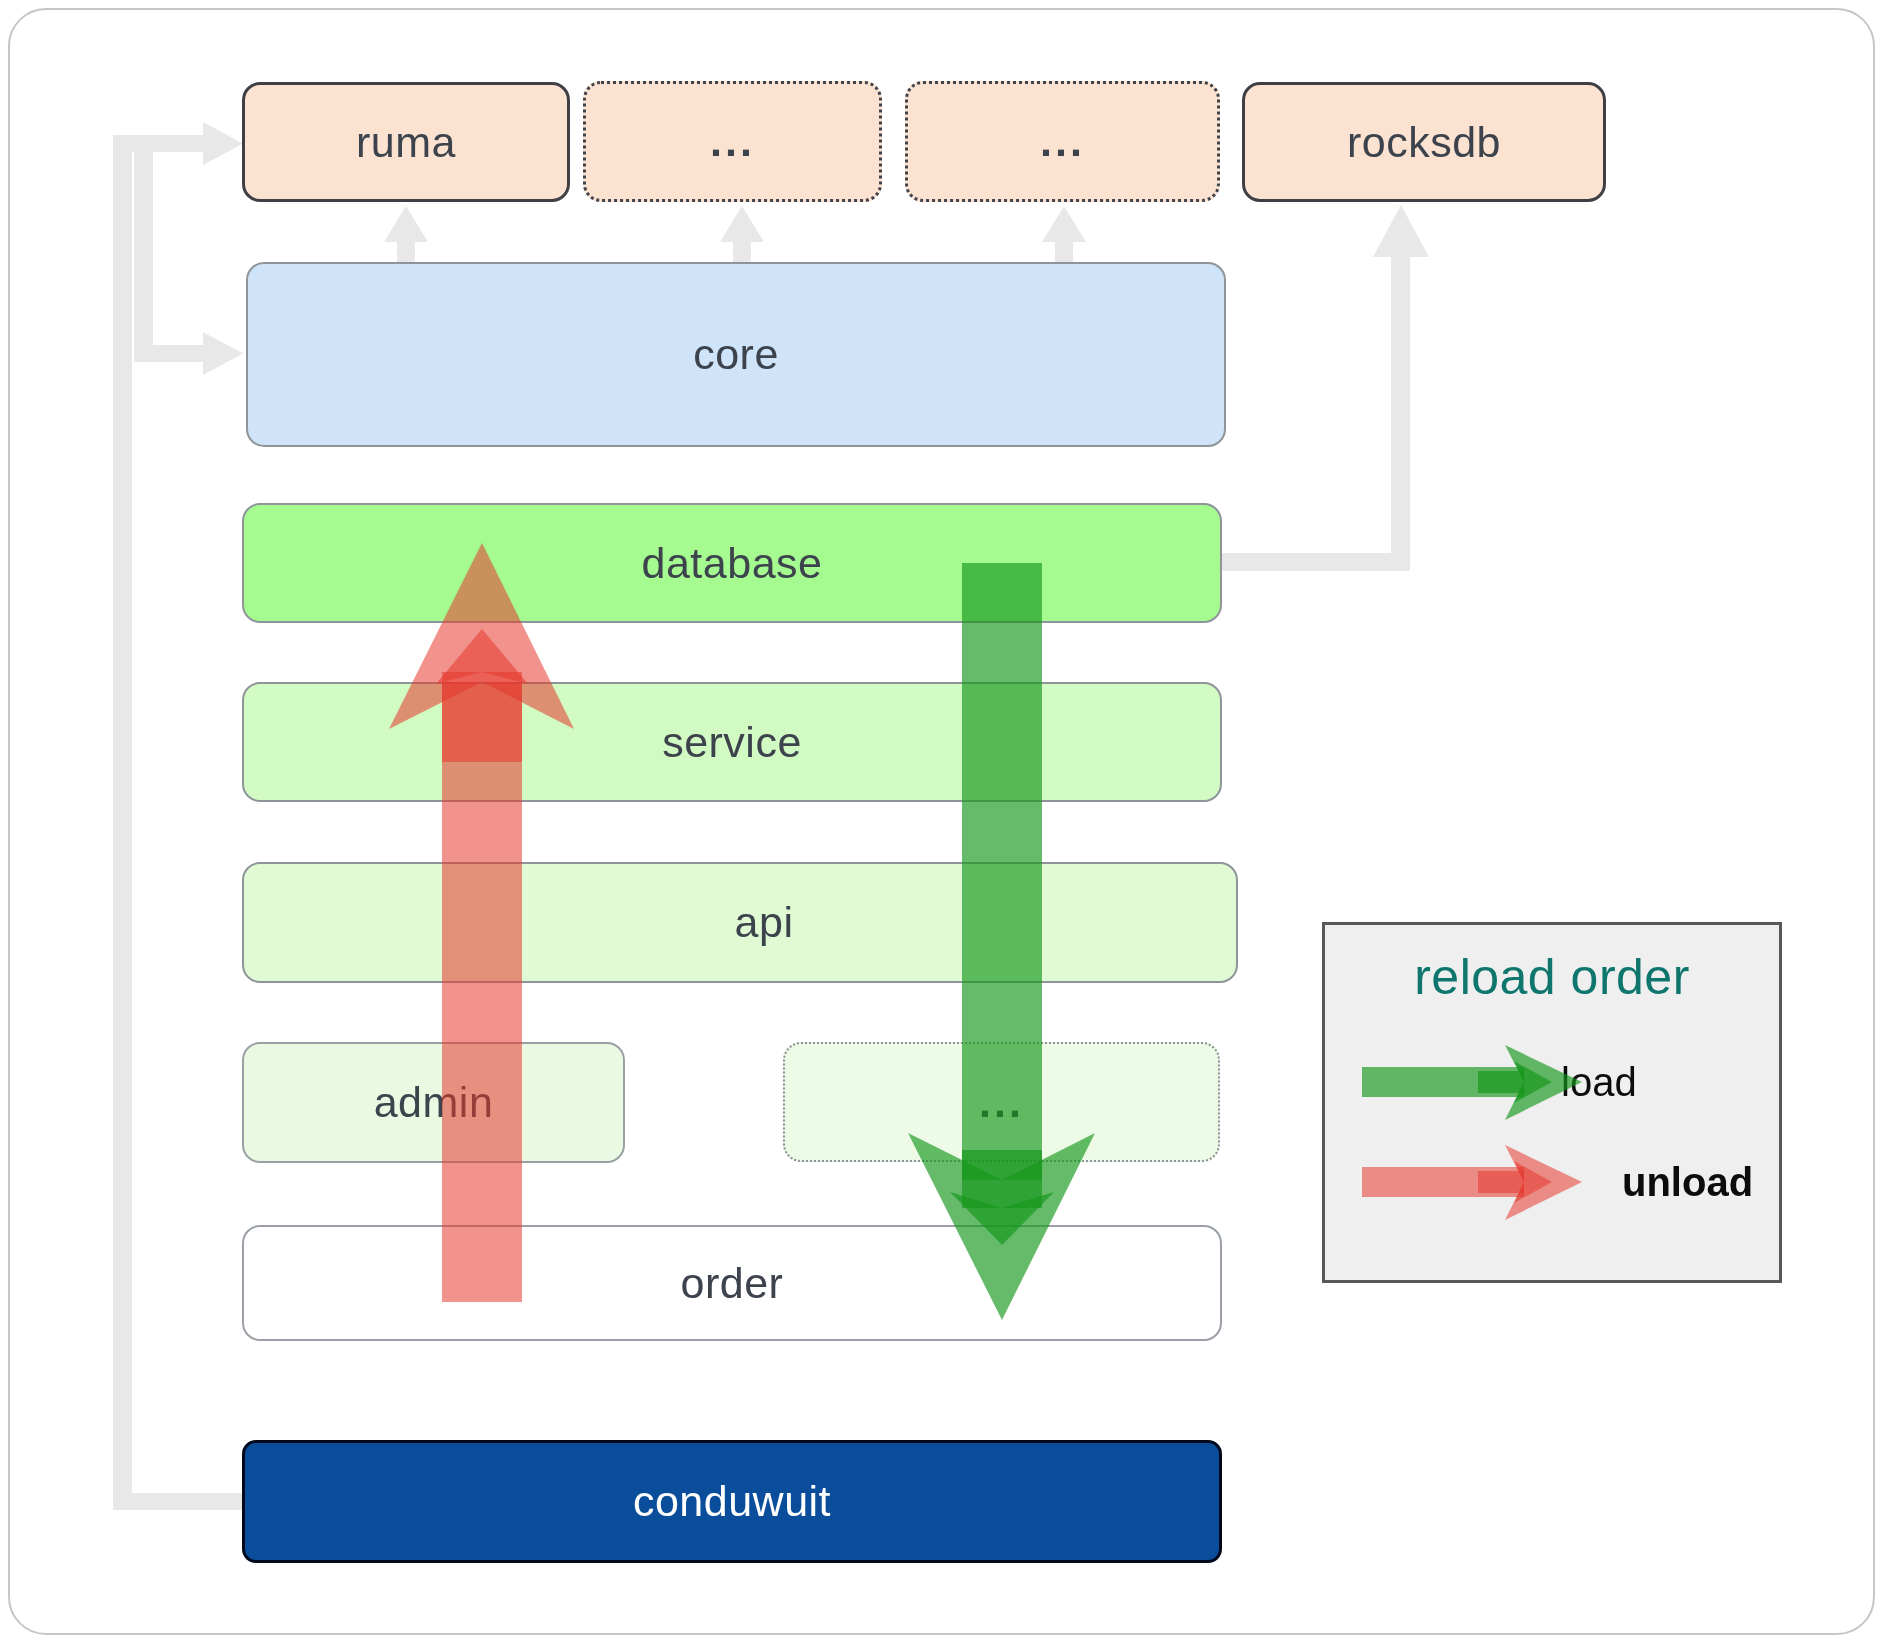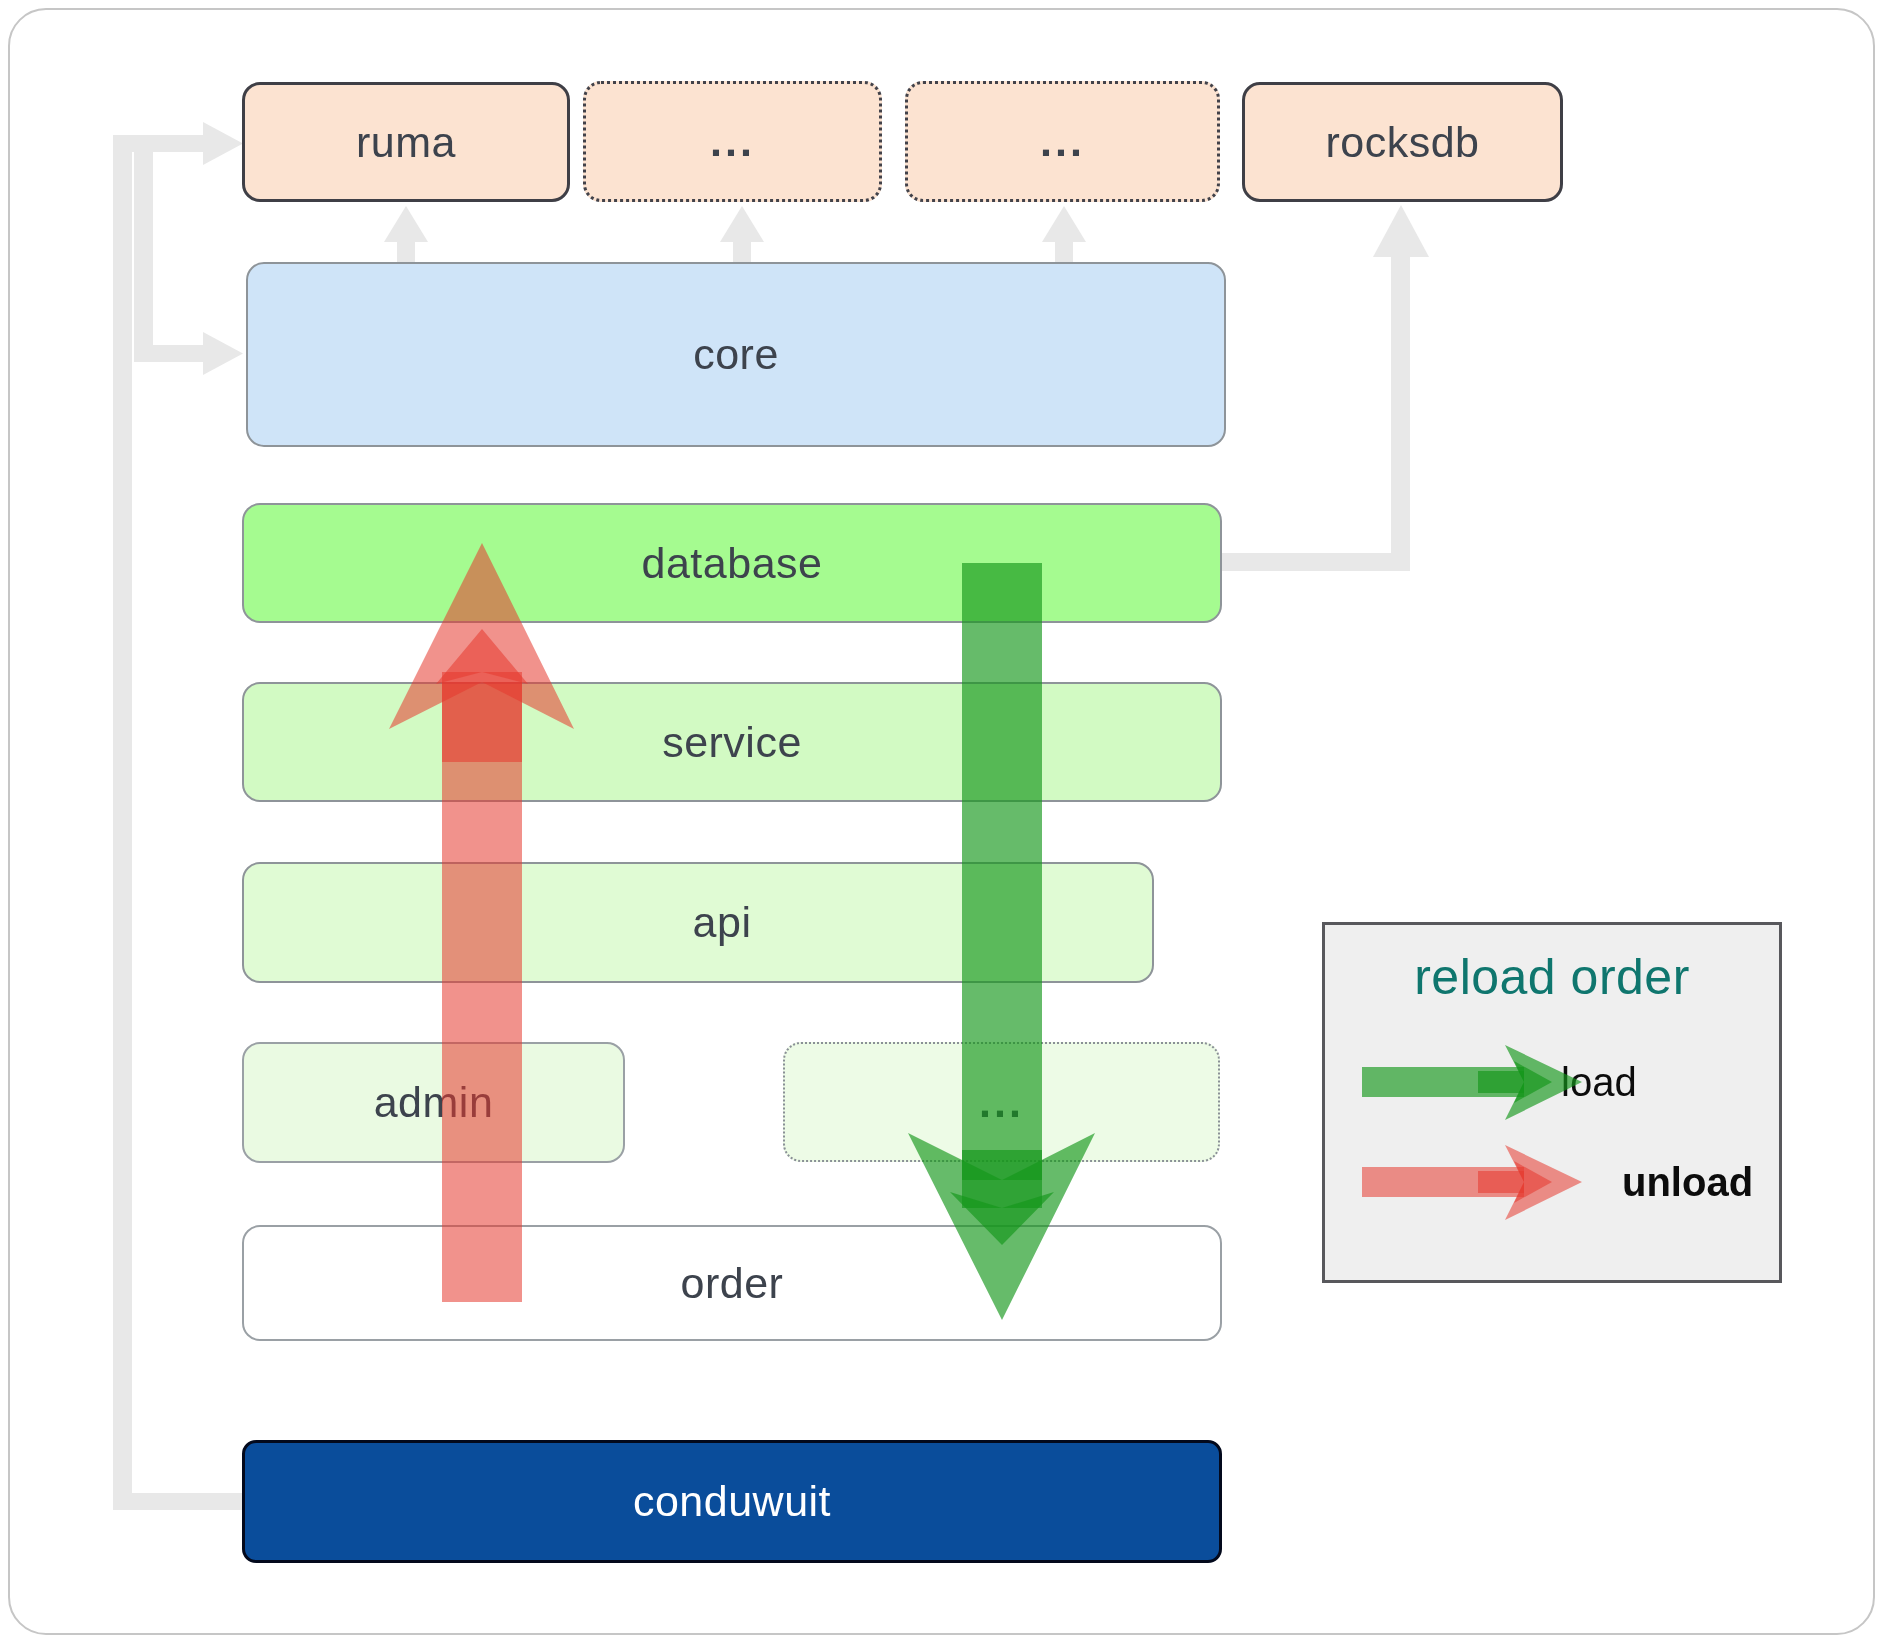--- a/index.html
+++ b/index.html
@@ -18,27 +18,27 @@
     box-sizing:border-box;font-size:43px;color:#3d434d;border-radius:18px;
     letter-spacing:0.5px;
   }
   .node .lbl{white-space:nowrap;}
   
   .dep{background:#fce3d1;border:3px solid #3f3f46;}
   .dep.dotted{border:3px dotted #42424a;}
   .n-ruma{left:242px;top:82px;width:328px;height:120px;}
   .n-dep1{left:583px;top:81px;width:299px;height:121px;}
   .n-dep2{left:905px;top:81px;width:315px;height:121px;}
-  .n-rocksdb{left:1242px;top:82px;width:321px;height:120px;}
+  .n-rocksdb{left:1242px;top:82px;width:364px;height:120px;}
   .dots{font-weight:700;letter-spacing:3px;}
   
   .n-core{left:246px;top:262px;width:980px;height:185px;background:#cfe4f8;border:2px solid #8e9499;}
   .n-database{left:242px;top:503px;width:980px;height:120px;background:#a5fb90;border:2px solid #8e9499;}
   .n-service{left:242px;top:682px;width:980px;height:120px;background:#d2fac3;border:2px solid #8e9499;}
-  .n-api{left:242px;top:862px;width:912px;height:121px;background:#e0fbd4;border:2px solid #8e9499;padding-left:48px;}
+  .n-api{left:242px;top:862px;width:996px;height:121px;background:#e0fbd4;border:2px solid #8e9499;padding-left:48px;}
   .n-admin{left:242px;top:1042px;width:383px;height:121px;background:#eafae2;border:2px solid #9aa0a5;}
   .n-svcmore{left:783px;top:1042px;width:437px;height:120px;background:#edfbe6;border:2px dotted #8a9096;}
   .n-router{left:242px;top:1225px;width:980px;height:116px;background:#ffffff;border:2px solid #9aa0a5;}
   .n-conduwuit{left:242px;top:1440px;width:980px;height:123px;background:#0a4d9b;border:3px solid #03091c;
                color:#ffffff;border-radius:14px;font-weight:500;}
   
   .legend{
     position:absolute;left:1322px;top:922px;width:460px;height:361px;box-sizing:border-box;
     background:#efefef;border:3px solid #58585c;
   }

